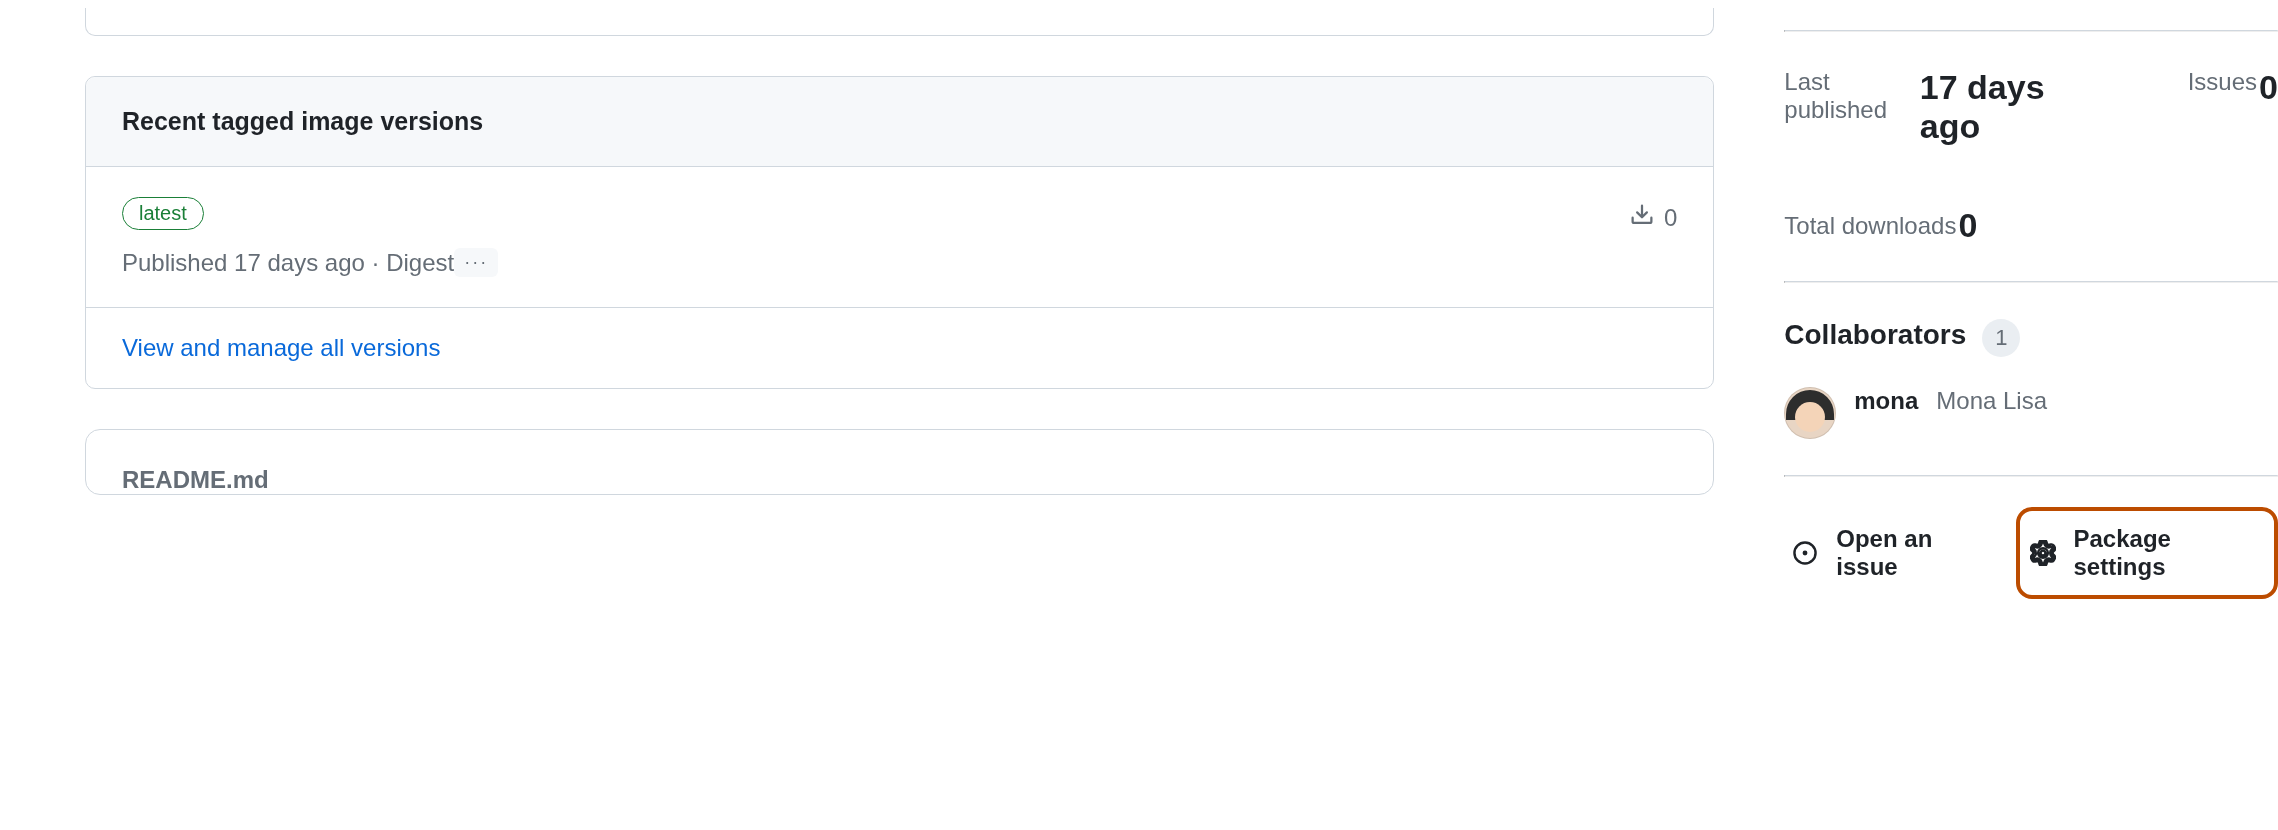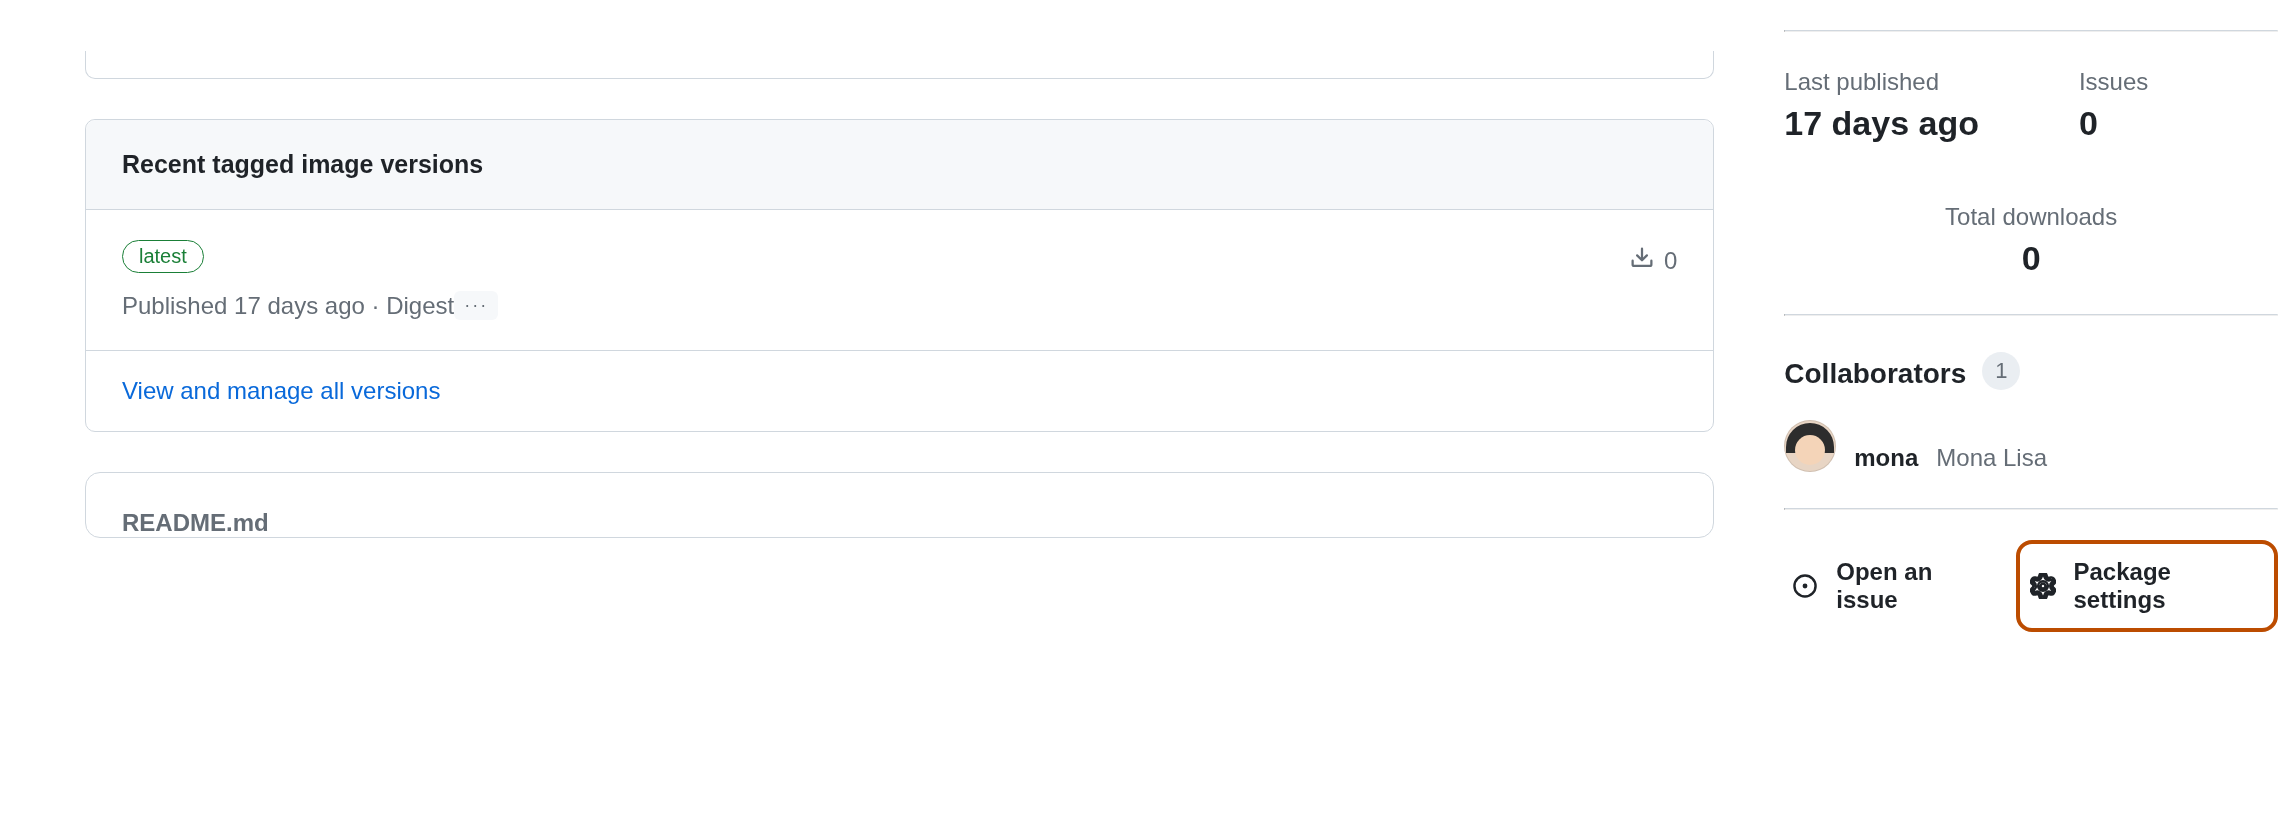--- a/index.html
+++ b/index.html
@@ -17,21 +17,20 @@
       overflow: hidden;
     }
     .container {
       display: flex;
       padding: 0 0 0 85px;
       gap: 70px;
     }
     .main-column {
       width: 1650px;
       padding-top: 8px;
-      margin-top: 43px;
     }
     .sidebar {
       width: 500px;
       padding-top: 30px;
     }
     .card {
       border: 1.5px solid #d0d7de;
       border-radius: 10px;
       background: #ffffff;
       margin-bottom: 40px;
@@ -132,22 +131,22 @@
       border-top: 1.5px solid #d0d7de;
       margin: 0;
     }
     .stat-row {
       display: flex;
       gap: 100px;
       padding: 36px 0;
     }
     .stat-block {
       display: flex;
-      flex-direction: column;
-      gap: 8px;
+      flex-direction: row;
+      gap: 2px;
     }
     .stat-label {
       color: #656d76;
       font-size: 24px;
     }
     .stat-value {
       color: #1f2328;
       font-size: 34px;
       font-weight: 600;
     }
@@ -158,21 +157,21 @@
     }
     .single-stat {
       padding: 24px 0 36px 0;
       align-items: center;
     }
     .collab-section {
       padding: 36px 0;
     }
     .collab-header {
       display: flex;
-      align-items: flex-end;
+      align-items: flex-start;
       gap: 16px;
       margin-bottom: 30px;
     }
     .collab-title {
       font-size: 28px;
       font-weight: 600;
       color: #1f2328;
     }
     .count-badge {
       background: #eaeef2;
@@ -181,21 +180,21 @@
       width: 38px;
       height: 38px;
       display: flex;
       align-items: center;
       justify-content: center;
       font-size: 22px;
       font-weight: 500;
     }
     .collab-user {
       display: flex;
-      align-items: flex-end;
+      align-items: flex-start;
       gap: 18px;
     }
     .avatar {
       width: 52px;
       height: 52px;
       border-radius: 50%;
       background: #e8d5c4;
       position: relative;
       overflow: hidden;
       border: 1px solid rgba(0,0,0,0.1);

